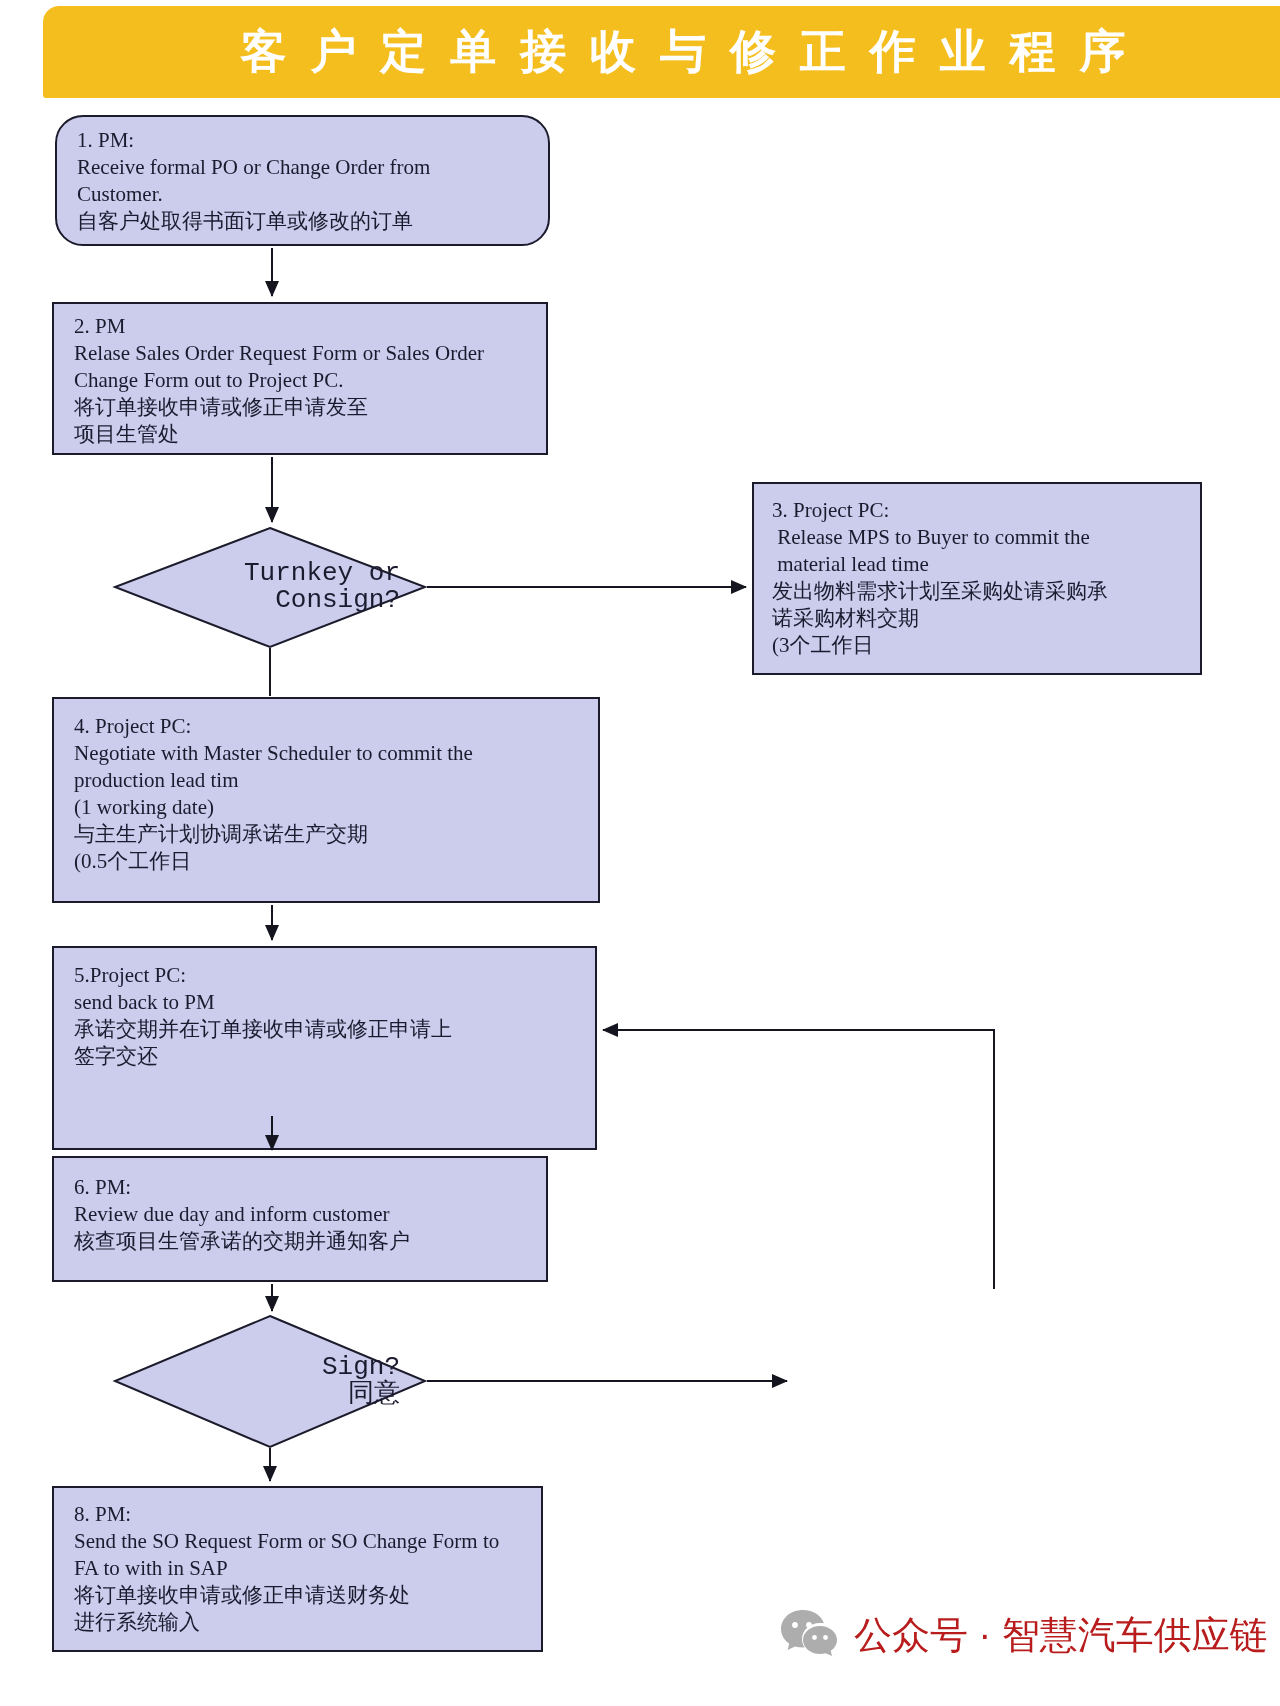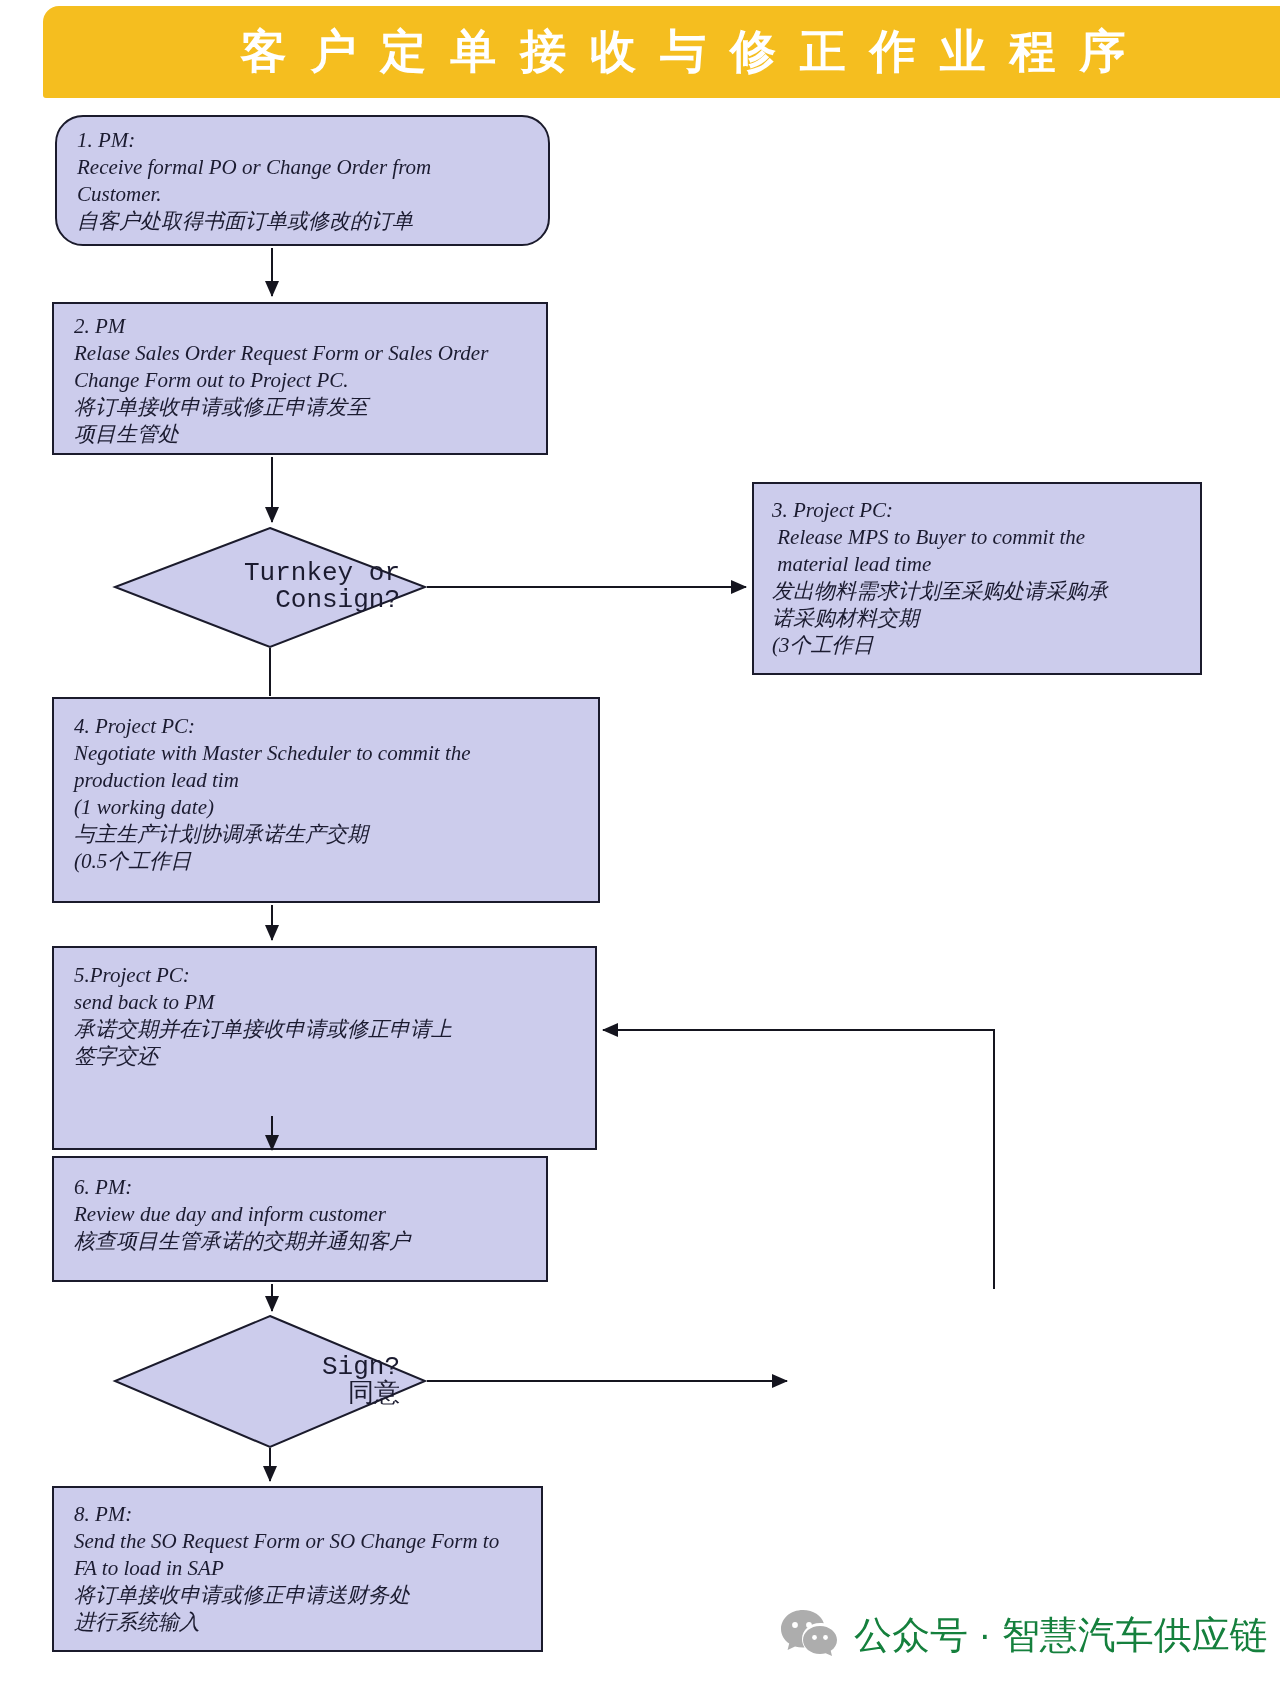--- a/index.html
+++ b/index.html
@@ -12,30 +12,30 @@
     border-radius:16px 16px 3px 3px;display:flex;align-items:center;justify-content:center;margin-left:43px;
   }
   .header .t{
     font-family:"Liberation Sans","DejaVu Sans",sans-serif;font-weight:bold;
     font-size:46px;color:#ffffff;letter-spacing:0.52em;text-indent:0.52em;white-space:nowrap;
   }
   .node{
     position:absolute;background:#CCCCEC;border:2px solid #1B1B2C;box-sizing:border-box;
     font-size:21px;line-height:27px;padding:12px 16px 10px 20px;
   }
-  .node .line{white-space:pre;font-style:italic;}
+  .node .line{white-space:pre;}
   .dtext{
     position:absolute;text-align:right;font-size:26px;line-height:27px;font-family:Liberation Mono, monospace;
   }
   svg.overlay{position:absolute;left:0;top:0;pointer-events:none;}
   svg.overlay line, svg.overlay polyline{stroke:#15151F;stroke-width:2;fill:none;}
   .diamond{fill:#CCCCEC;stroke:#1B1B2C;stroke-width:2;}
   .wm{
     position:absolute;left:780px;top:1608px;display:flex;align-items:center;gap:12px;
-    color:#15803d;font-family:"Liberation Sans","DejaVu Sans",sans-serif;font-size:38px;white-space:nowrap;
+    color:#b91c1c;font-family:"Liberation Sans","DejaVu Sans",sans-serif;font-size:38px;white-space:nowrap;
   }
 </style>
 </head>
 <body>
 
 <div id="canvas">
 
   <div class="header">
     <div class="t">客户定单接收与修正作业程序</div>
   </div>
@@ -83,21 +83,21 @@
   <div class="node" style="left:52px;top:1156px;width:496px;height:126px;padding-top:16px;">
     <div class="line">6. PM:</div>
     <div class="line">Review due day and inform customer</div>
     <div class="line">核查项目生管承诺的交期并通知客户</div>
   </div>
 
 
   <div class="node" style="left:52px;top:1486px;width:491px;height:166px;padding-top:13px;">
     <div class="line">8. PM:</div>
     <div class="line">Send the SO Request Form or SO Change Form to</div>
-    <div class="line">FA to load in SAP</div>
+    <div class="line">FA to with in SAP</div>
     <div class="line">将订单接收申请或修正申请送财务处</div>
     <div class="line">进行系统输入</div>
   </div>
 
   <svg class="overlay" width="1280" height="1706" viewBox="0 0 1280 1706">
     <defs>
       <marker id="ah" markerWidth="9" markerHeight="8" refX="7.5" refY="3.5" orient="auto">
         <path d="M0,0 L8,3.5 L0,7 Z" fill="#15151F"></path>
       </marker>
     </defs>

